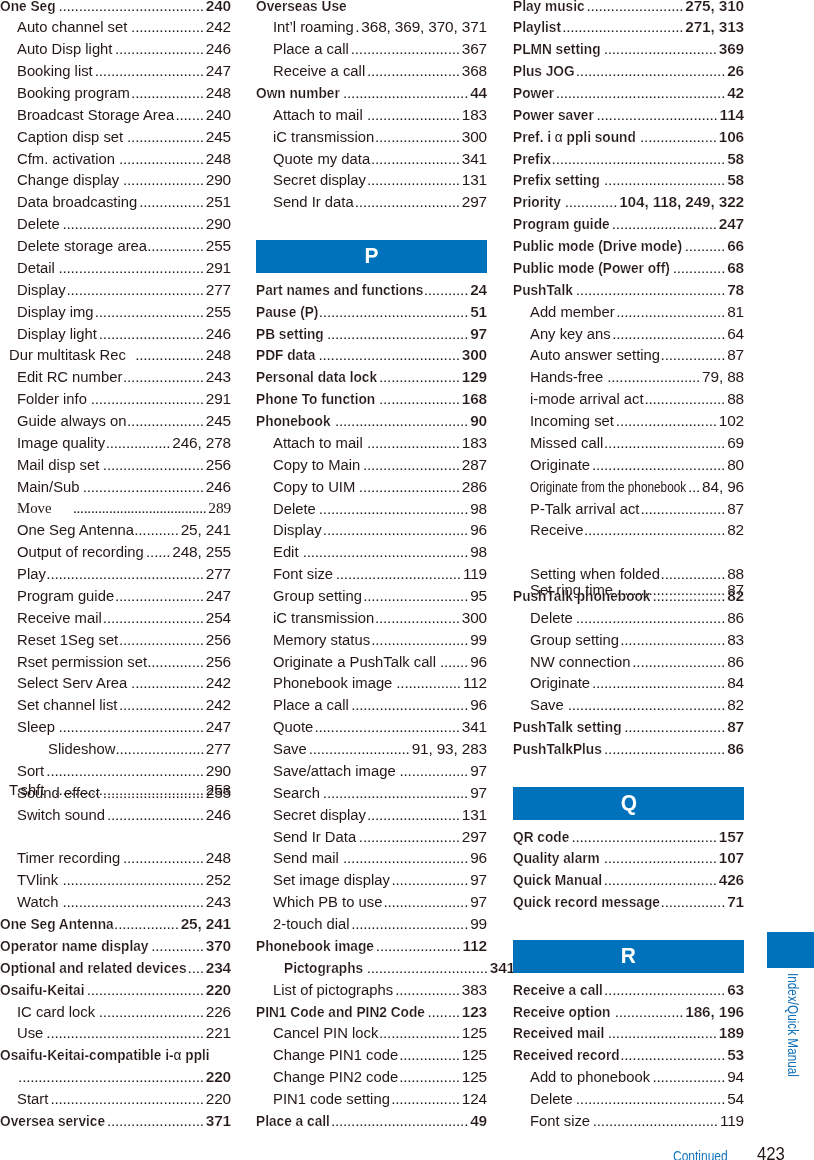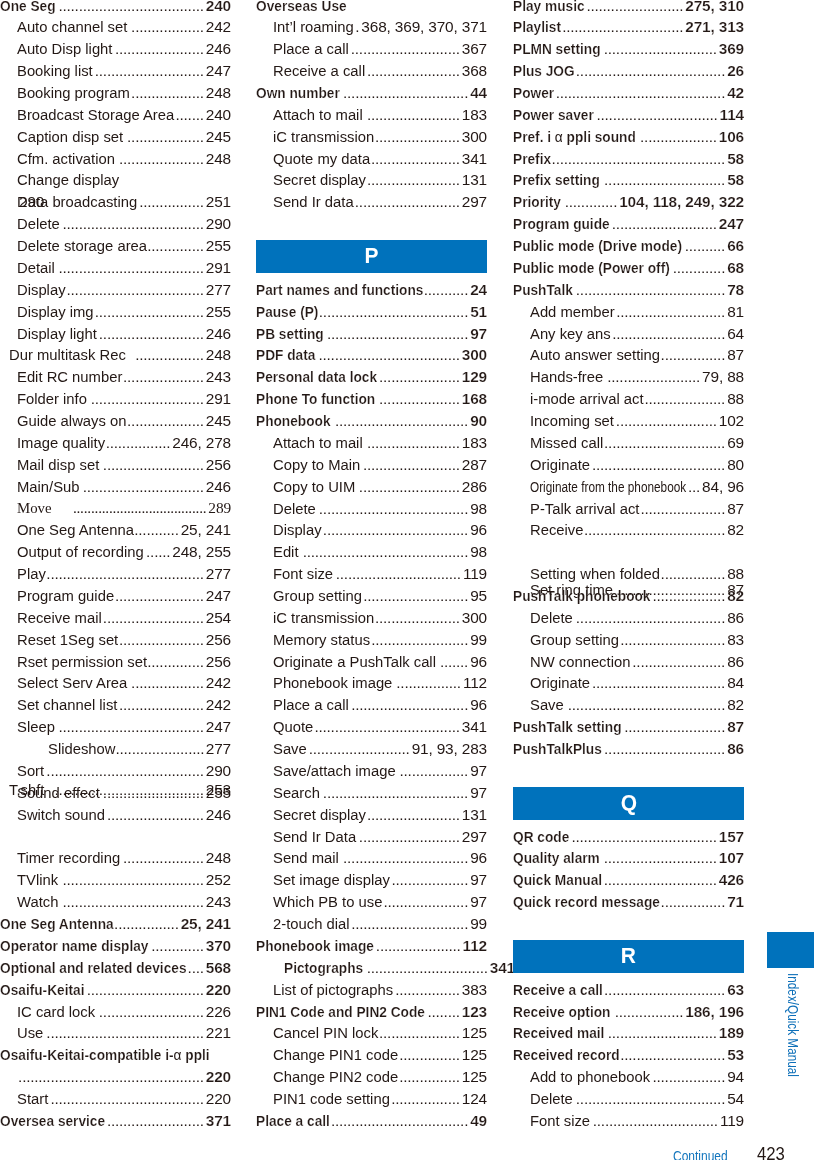--- a/index.html
+++ b/index.html
@@ -96,21 +96,21 @@
 <div class="row lvl-s" style="top:125.72px;">
         <span class="t" style="margin-right: -4.194px;">Caption disp set</span>
         <span class="dots"><i>...................</i></span>
         <span class="pg">245</span>
       </div>
 <div class="row lvl-s" style="top:147.59px;">
         <span class="t" style="margin-right: -3.868px;">Cfm. activation</span>
         <span class="dots"><i>.....................</i></span>
         <span class="pg">248</span>
       </div>
-<div class="row lvl-s" style="top:169.46px;flex-direction:column;">
+<div class="row lvl-s" style="top:169.46px;">
         <span class="t" style="margin-right: -4.032px;">Change display</span>
         <span class="dots"><i>....................</i></span>
         <span class="pg">290</span>
       </div>
 <div class="row lvl-s" style="top:191.33px;">
         <span class="t" style="margin-right: -4.747px;">Data broadcasting</span>
         <span class="dots"><i>................</i></span>
         <span class="pg">251</span>
       </div>
 <div class="row lvl-s" style="top:213.20px;">
@@ -279,21 +279,21 @@
         <span class="pg">25, 241</span>
       </div>
 <div class="row lvl-h" style="top:934.91px;">
         <span class="t" style="margin-right: -18.348px;">Operator name display</span>
         <span class="dots"><i>.............</i></span>
         <span class="pg">370</span>
       </div>
 <div class="row lvl-h" style="top:956.78px;">
         <span class="t" style="margin-right: -23.052px;">Optional and related devices</span>
         <span class="dots"><i>....</i></span>
-        <span class="pg">568</span>
+        <span class="pg">234</span>
       </div>
 <div class="row lvl-h" style="top:978.65px;">
         <span class="t" style="margin-right: -10.443px;">Osaifu-Keitai</span>
         <span class="dots"><i>.............................</i></span>
         <span class="pg">220</span>
       </div>
 <div class="row lvl-s" style="top:1000.52px;">
         <span class="t" style="margin-right: -3.088px;">IC card lock</span>
         <span class="dots"><i>..........................</i></span>
         <span class="pg">226</span>

